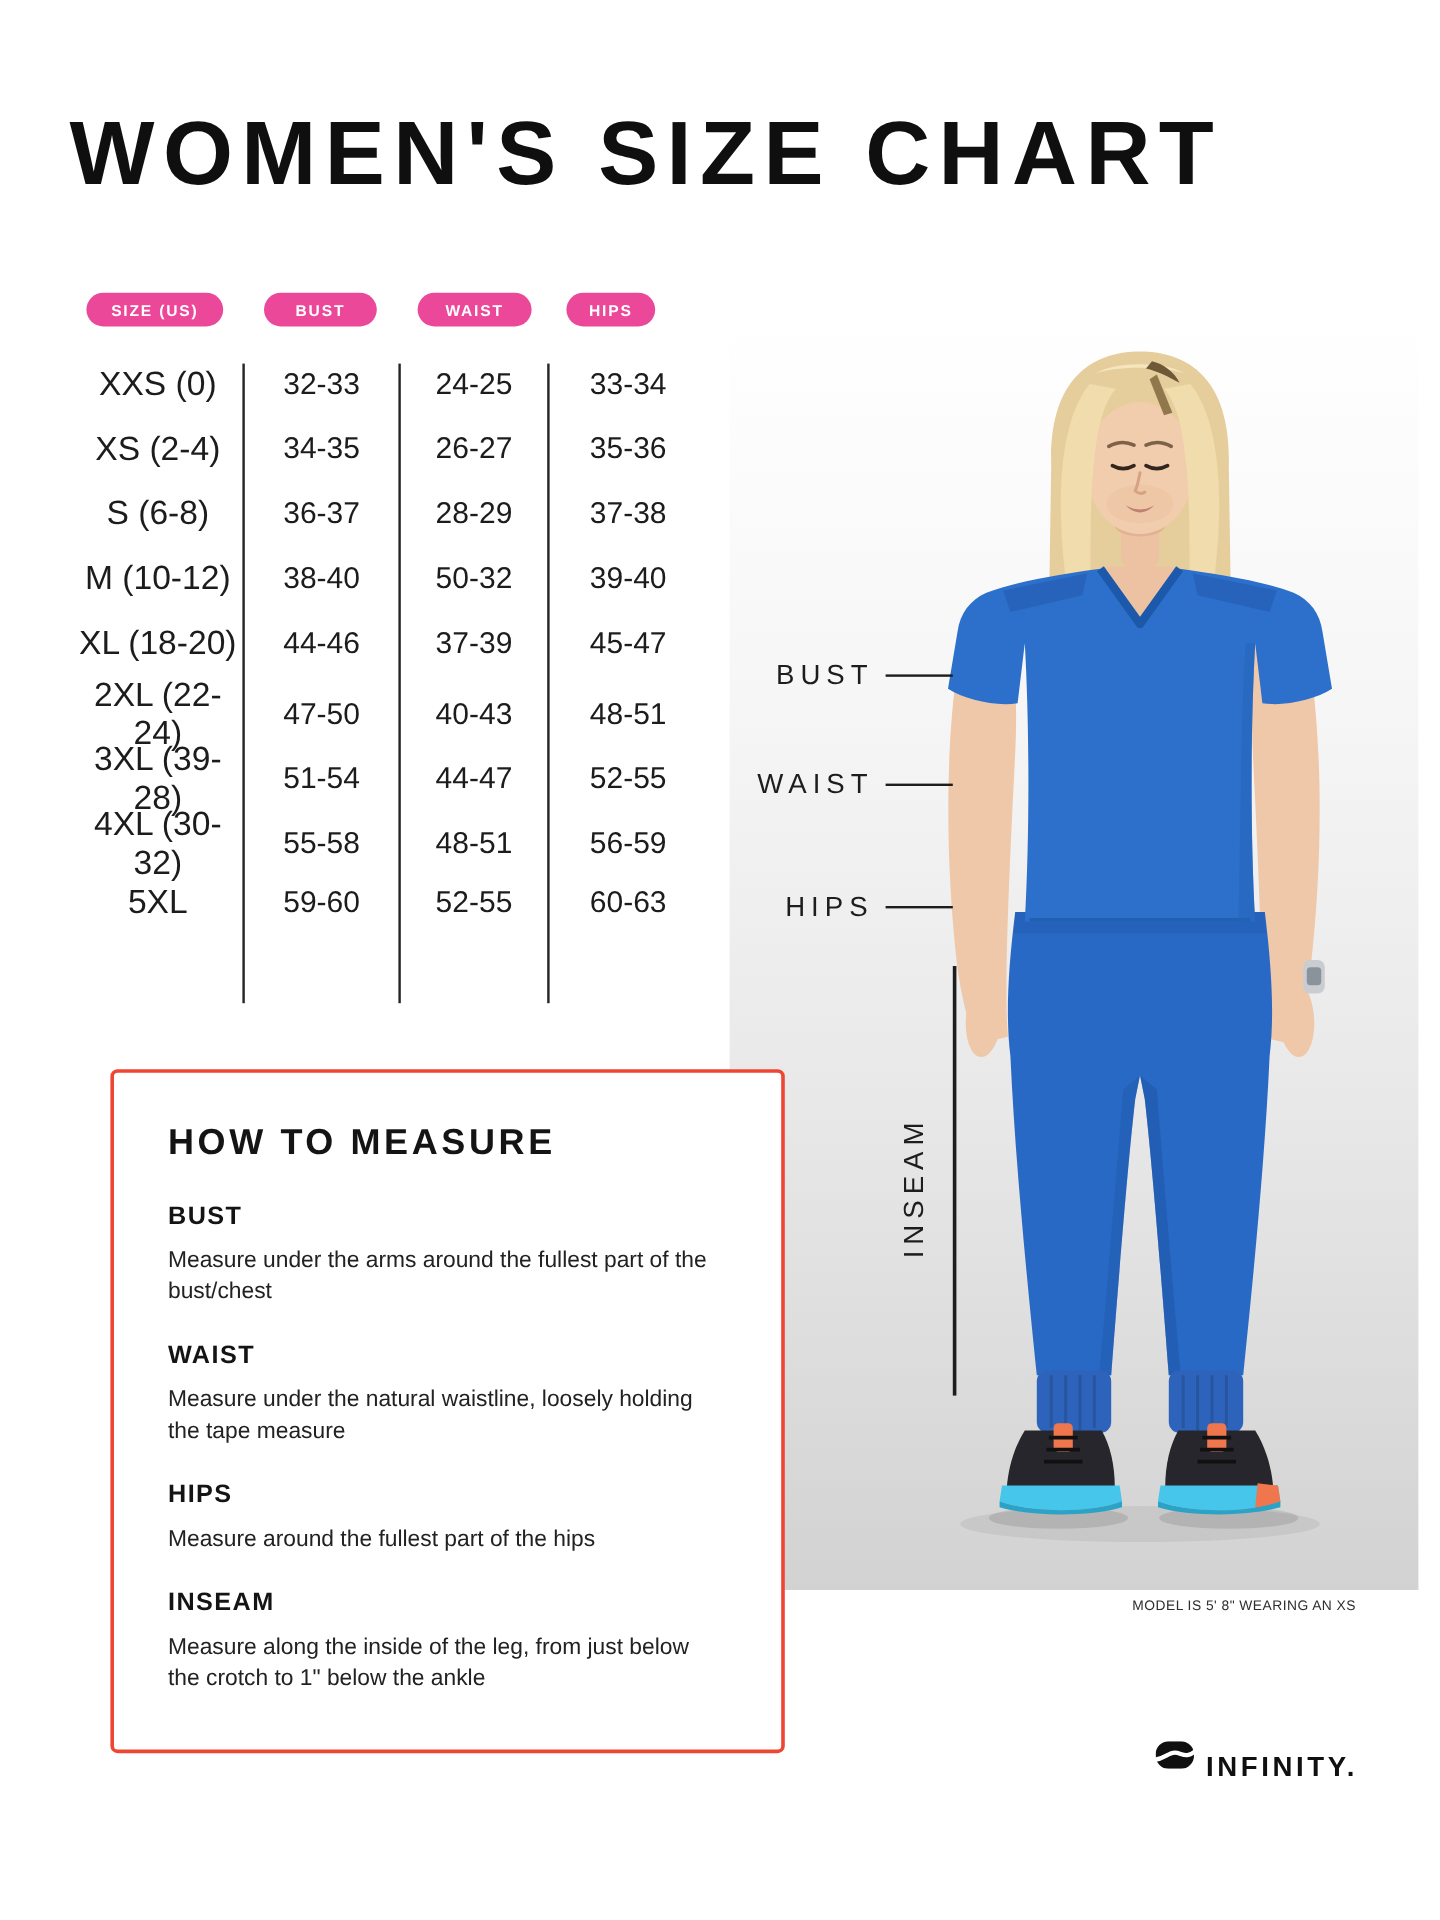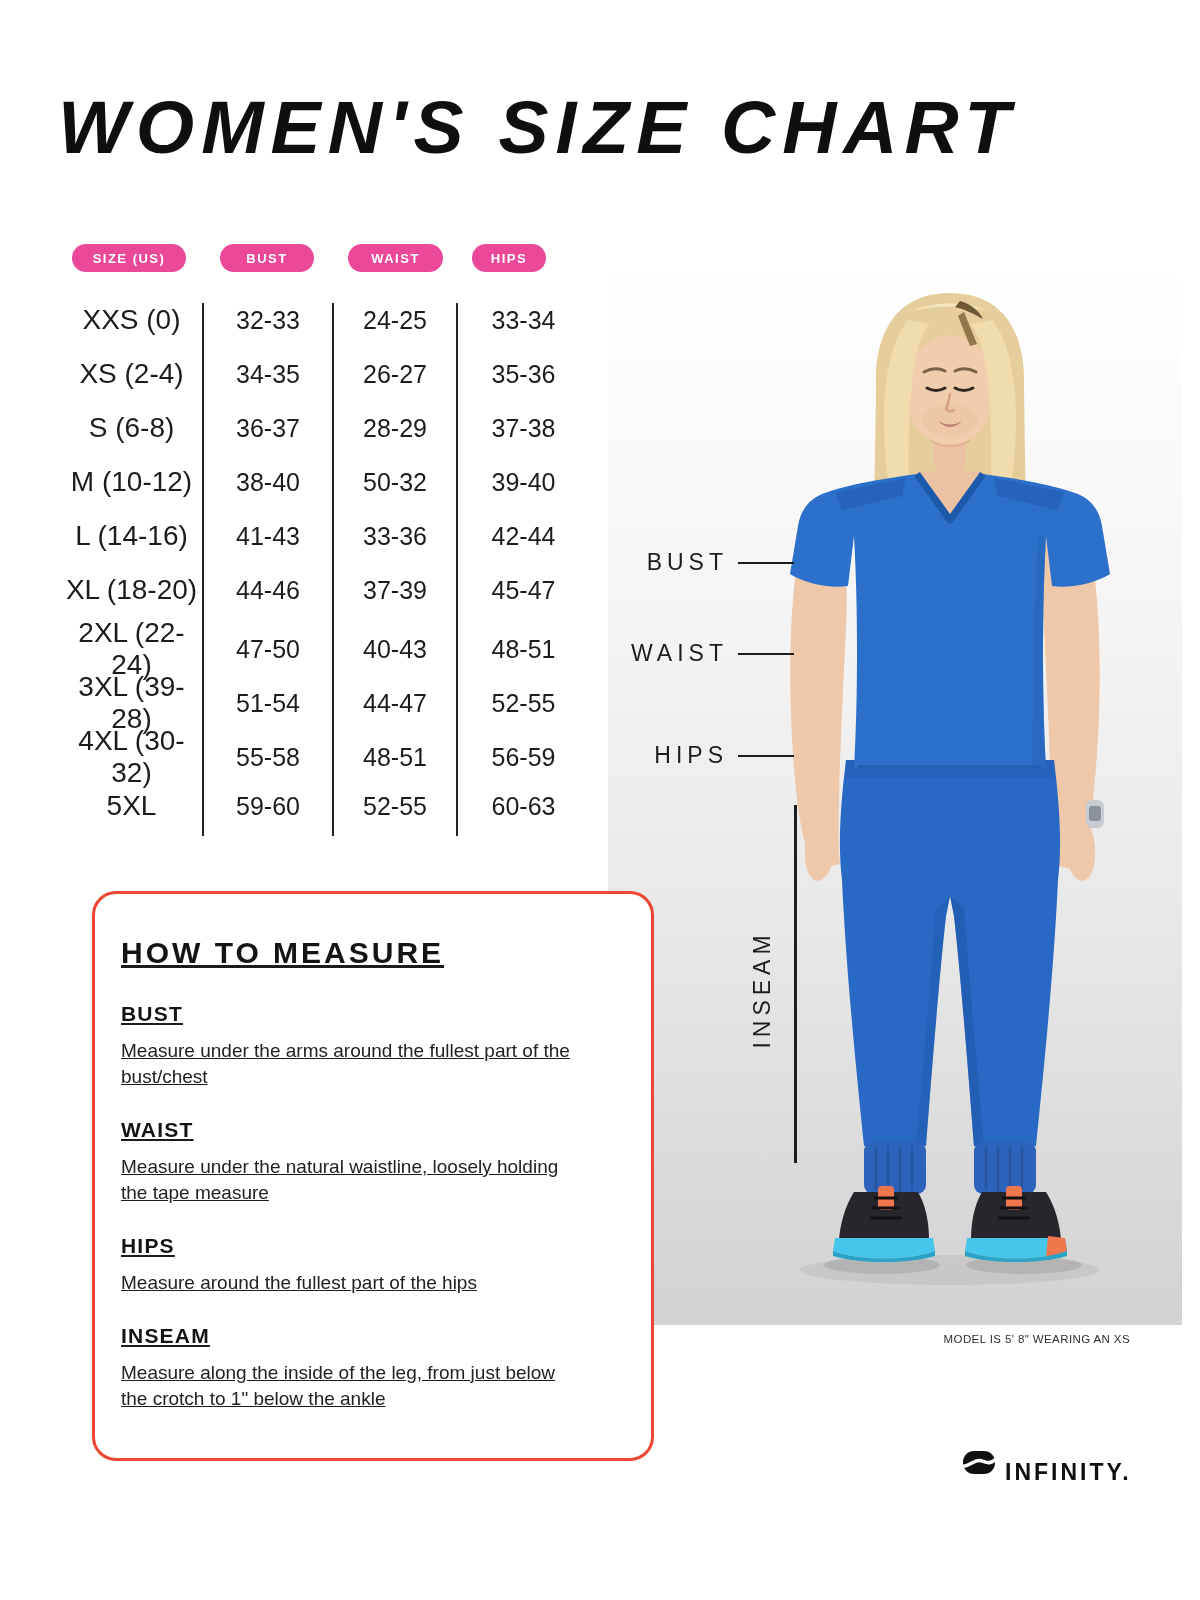--- a/index.html
+++ b/index.html
@@ -1,21 +1,21 @@
 <!DOCTYPE html>
 <html><head>
 <meta charset="utf-8">
 <style>
   html,body{margin:0;padding:0;background:#fff;}
   .page{position:relative;width:1200px;height:1600px;background:#ffffff;
         font-family:"Liberation Sans",sans-serif;overflow:hidden;color:#1c1c1c;}
 
   
   .title{position:absolute;left:58px;top:84px;margin:0;font-size:75px;font-weight:700;
-         letter-spacing:7px;color:#0f0f0f;white-space:nowrap;font-style:italic;}
+         letter-spacing:7px;color:#0f0f0f;white-space:nowrap;}
 
   
   .pill{position:absolute;top:244px;height:28px;border-radius:14px;background:#ec4899;
         color:#fff;font-size:13px;font-weight:700;letter-spacing:1.5px;
         display:flex;align-items:center;justify-content:center;white-space:nowrap;}
   .pill-size{left:72px;width:114px;}
   .pill-bust{left:220px;width:94px;}
   .pill-waist{left:348px;width:95px;}
   .pill-hips{left:472px;width:74px;}
 
@@ -34,21 +34,21 @@
   .tag-text{width:120px;text-align:right;font-size:23px;letter-spacing:5px;color:#1d1d1d;}
   .tag-line{width:56px;height:2px;background:#1d1d1d;margin-left:10px;}
   .tag-bust{top:281px;} .tag-waist{top:372px;} .tag-hips{top:474px;}
   .inseam-line{position:absolute;left:186px;top:537px;width:3px;height:358px;background:#1d1d1d;}
   .inseam-text{position:absolute;left:74px;top:708px;width:160px;text-align:center;
                font-size:23px;letter-spacing:5px;color:#1d1d1d;transform:rotate(-90deg);}
   .caption{position:absolute;right:70px;top:1333px;font-size:11.5px;letter-spacing:0.4px;color:#2e2e2e;}
 
   
   .measure-box{position:absolute;left:92px;top:891px;width:562px;height:570px;box-sizing:border-box;
-               background:#fff;border:3.5px solid #EF4533;border-radius:24px;padding:36px 26px;z-index:5;text-decoration:underline;}
+               background:#fff;border:3.5px solid #EF4533;border-radius:6px;padding:36px 45px;z-index:5;}
   .measure-box h2{margin:6px 0 32px 0;font-size:30px;font-weight:700;letter-spacing:3px;color:#141414;}
   .msection h3{margin:0 0 12px 0;font-size:21px;font-weight:700;letter-spacing:1.2px;color:#141414;}
   .msection p{margin:0 0 28px 0;font-size:19px;line-height:26px;color:#222;max-width:452px;}
 
   
   .brand{position:absolute;left:963px;top:1439px;display:flex;align-items:center;z-index:6;}
   .brand-icon{display:block;}
   .brand-word{margin-left:10px;font-size:23px;font-weight:700;letter-spacing:3px;color:#101010;white-space:nowrap;margin-top:20px;}
 </style>
 </head>
@@ -80,26 +80,20 @@
       <div class="cell c-size">S (6-8)</div>
       <div class="cell">36-37</div>
       <div class="cell">28-29</div>
       <div class="cell">37-38</div>
     </div>
     <div class="trow">
       <div class="cell c-size">M (10-12)</div>
       <div class="cell">38-40</div>
       <div class="cell">50-32</div>
       <div class="cell">39-40</div>
-    </div>
-    <div class="trow">
-      <div class="cell c-size">L (14-16)</div>
-      <div class="cell">41-43</div>
-      <div class="cell">33-36</div>
-      <div class="cell">42-44</div>
     </div>
     <div class="trow">
       <div class="cell c-size">XL (18-20)</div>
       <div class="cell">44-46</div>
       <div class="cell">37-39</div>
       <div class="cell">45-47</div>
     </div>
     <div class="trow">
       <div class="cell c-size">2XL (22-24)</div>
       <div class="cell">47-50</div>

